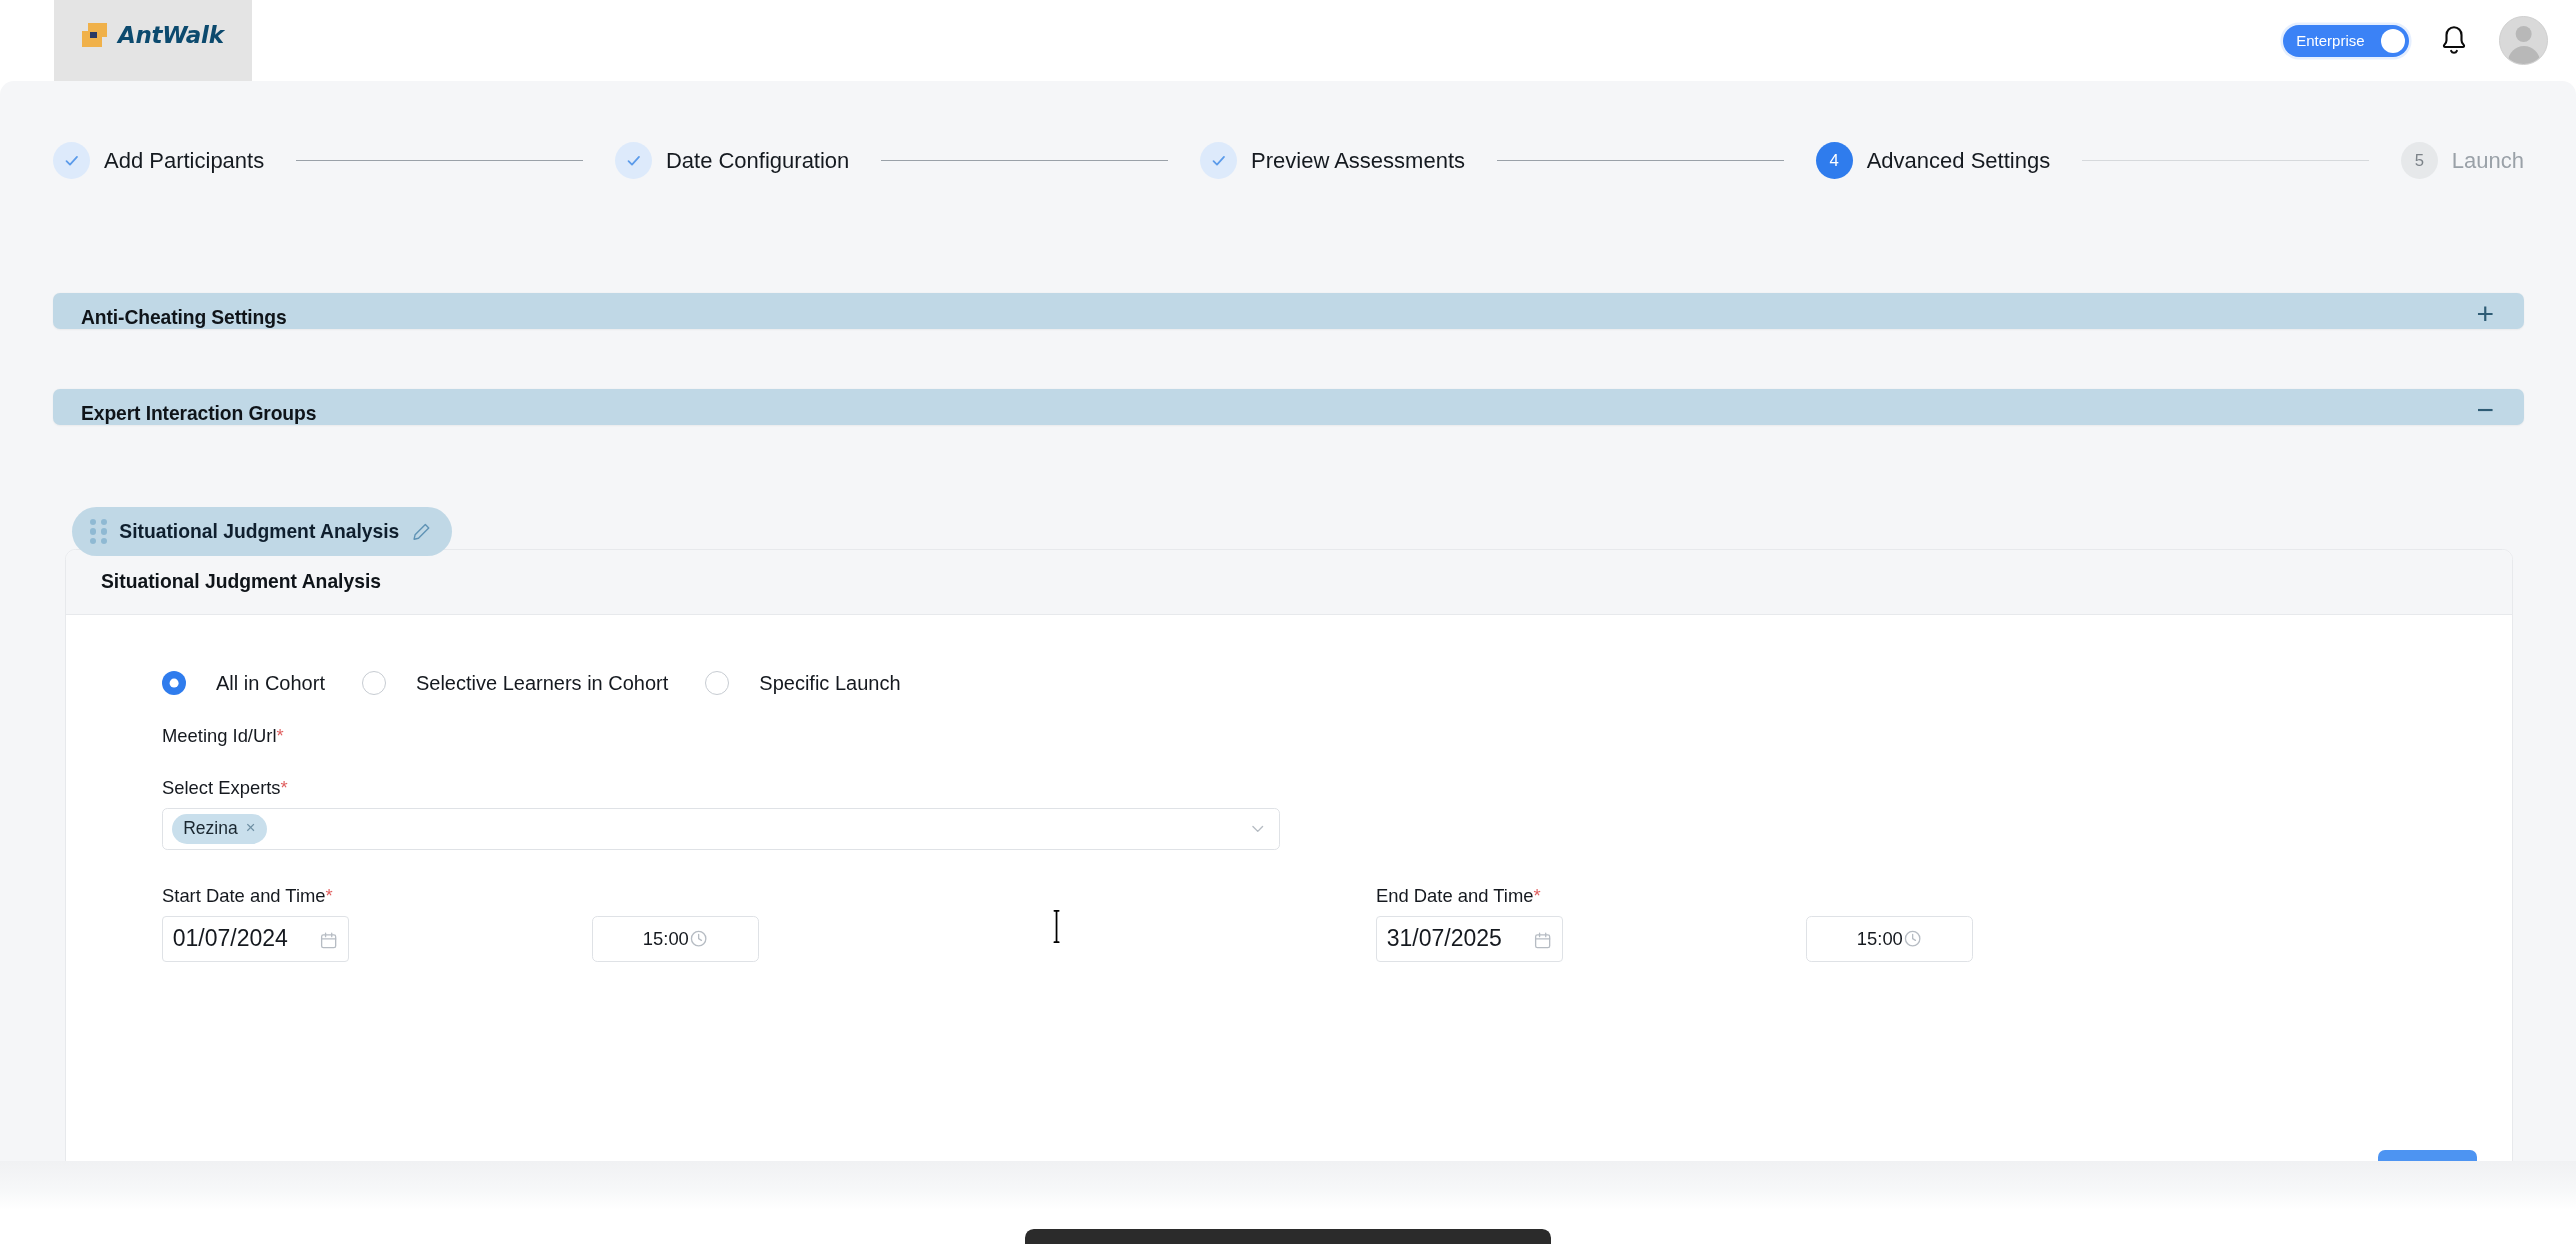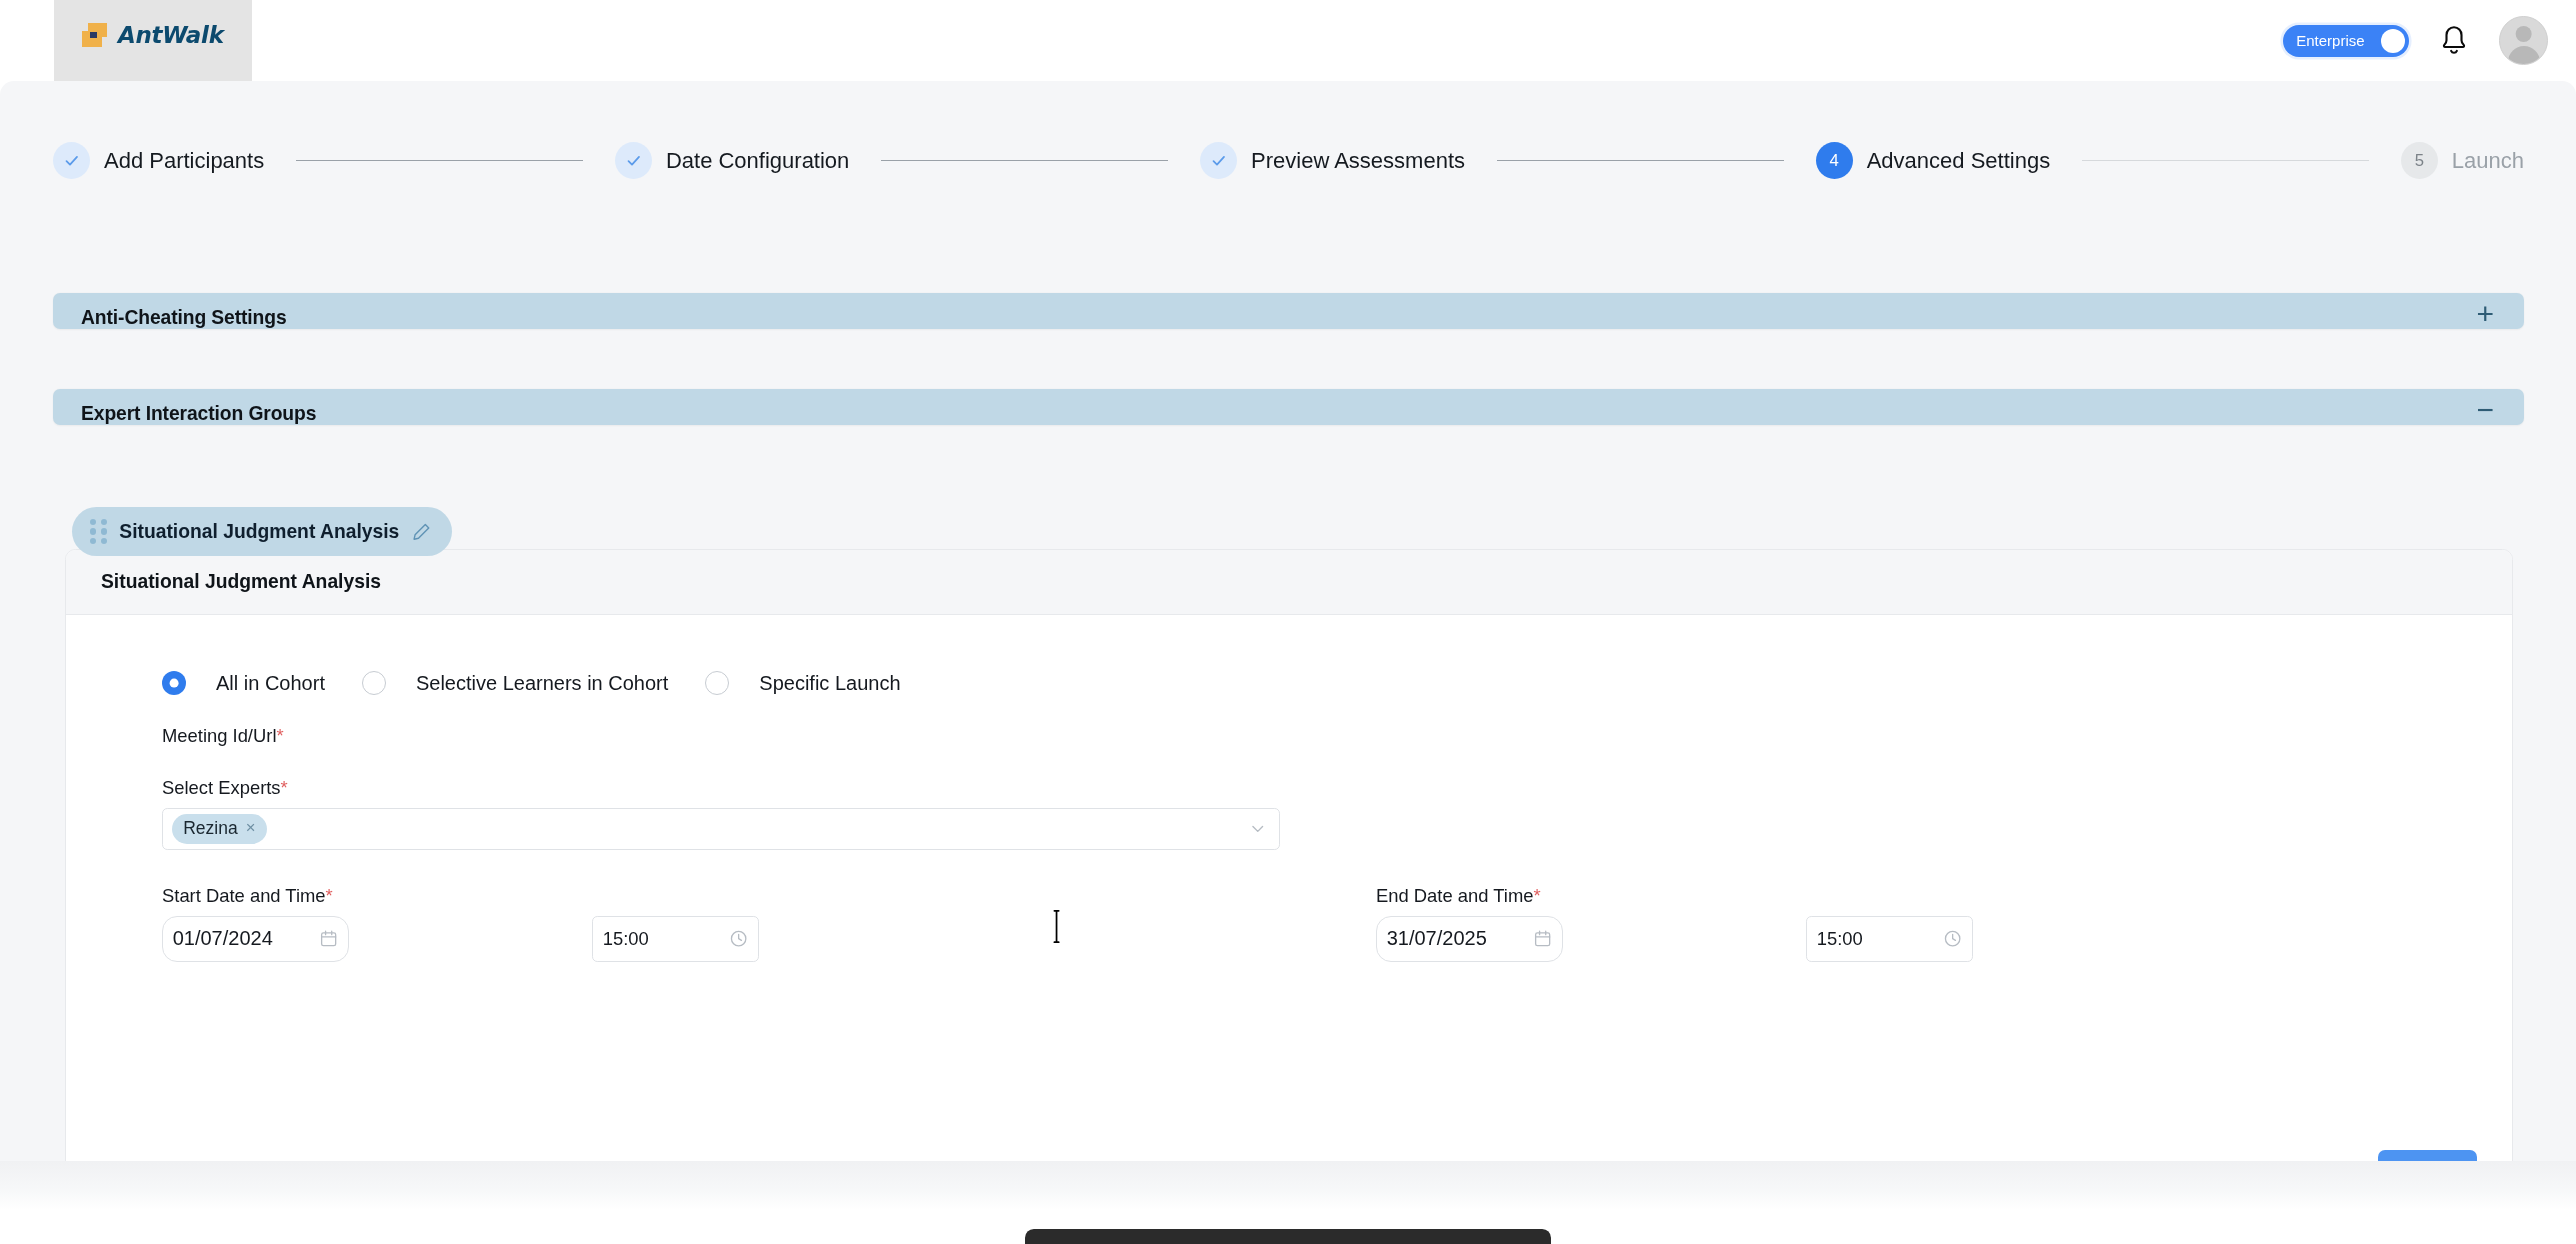--- a/index.html
+++ b/index.html
@@ -406,41 +406,41 @@
     position: relative;
     height: 46px;
     margin-top: 8.8px;
   }
   .date-box {
     position: absolute;
     left: 0; top: 0;
     width: 110px;
     height: 46px;
     border: 0.9px solid #dfe2e6;
-    border-radius: 15px;
+    border-radius: 4px;
     background: #ffffff;
     display: flex;
     align-items: center;
     justify-content: space-between;
     padding: 0 9.7px;
-    font-size: 20px;
+    font-size: 23px;
     color: #15191f;
     cursor: pointer;
   }
   .time-box {
     position: absolute;
     top: 0;
     width: 104px;
     height: 46px;
     border: 0.9px solid #dfe2e6;
     border-radius: 5.3px;
     background: #ffffff;
     display: flex;
     align-items: center;
-    justify-content: space-between;
+    justify-content: center;
     padding: 0 9.7px;
     font-size: 18.4px;
     color: #15191f;
     cursor: pointer;
   }
   .dt-block.start .date-box { width: 187px; }
   .dt-block.start .time-box { left: 430px; width: 167px; }
   .dt-block.end .date-box { width: 187px; }
   .dt-block.end .time-box { left: 430px; width: 167px; }
 

